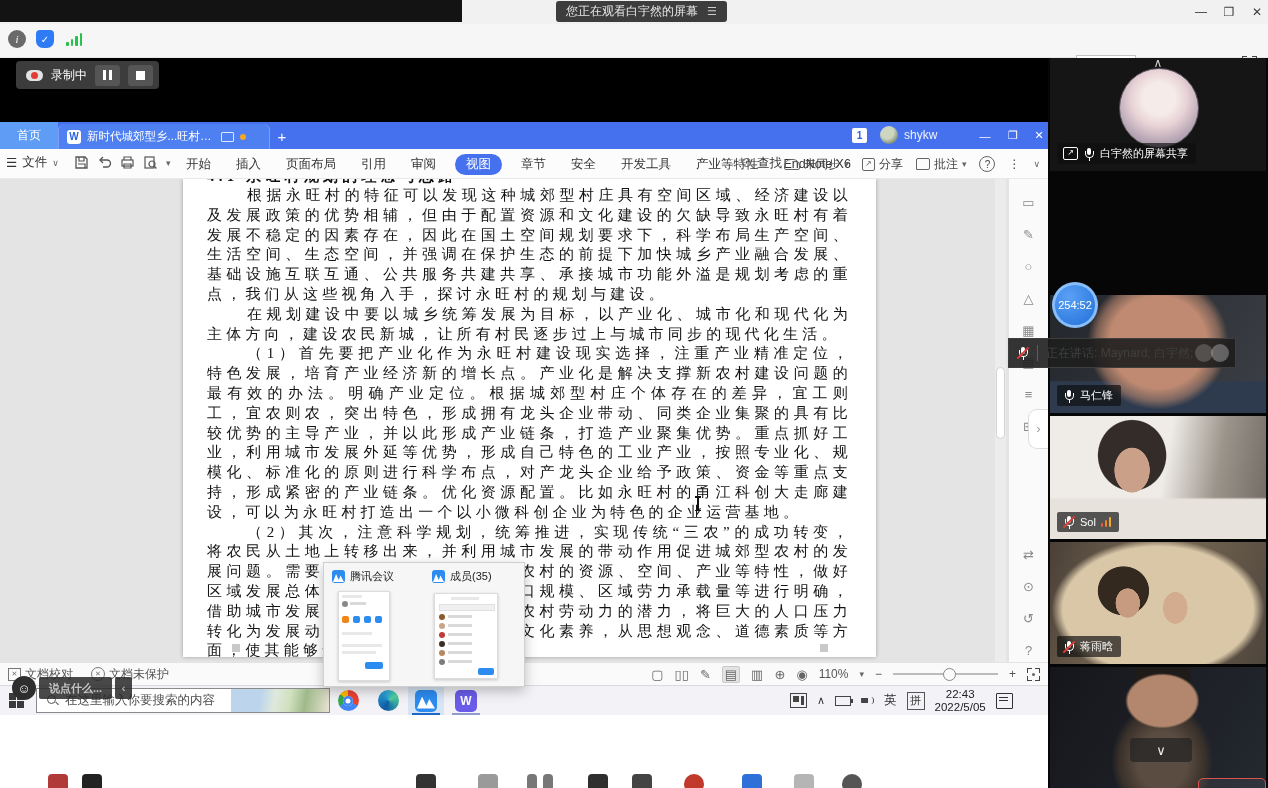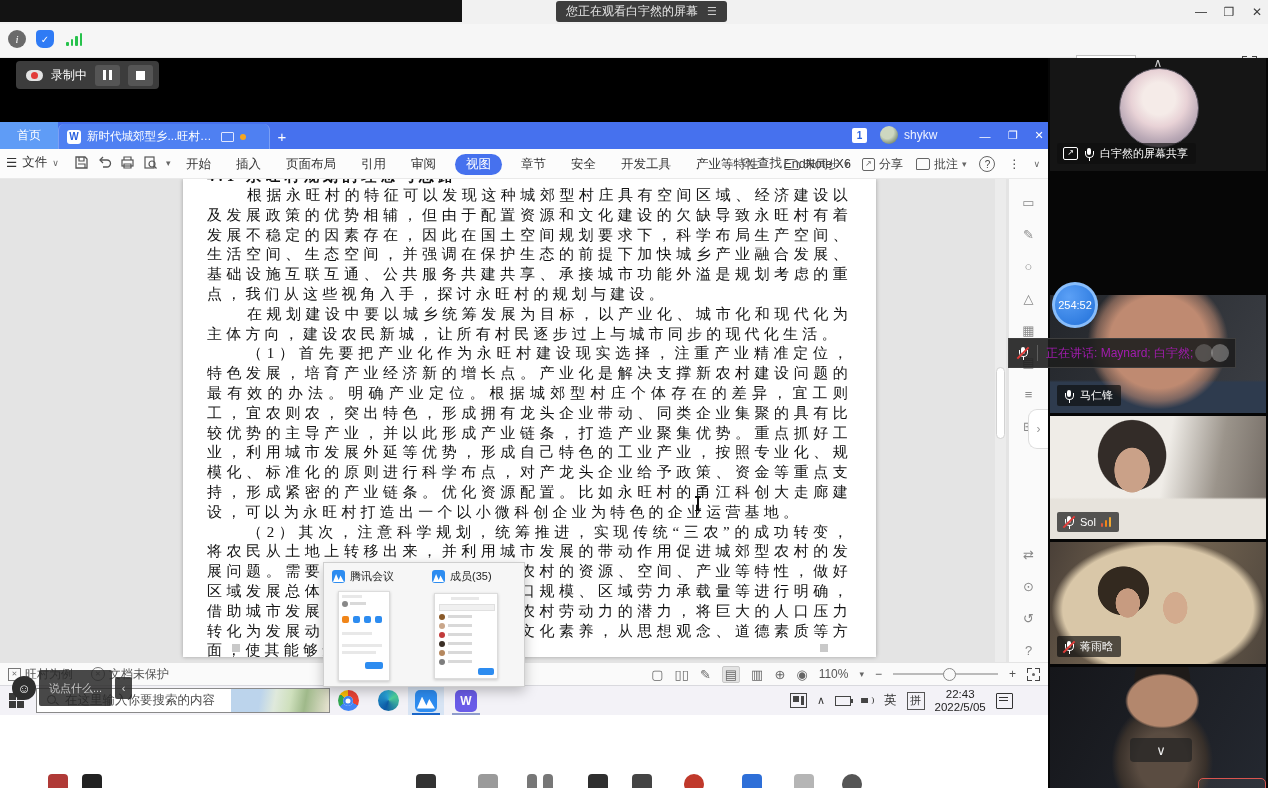--- a/index.html
+++ b/index.html
@@ -197,32 +197,32 @@
   .v6{background:
     radial-gradient(62px 46px at 52% 28%,#b3876d 0 55%,rgba(0,0,0,0) 60%),
     radial-gradient(46px 58px at 52% 12%,#1f1b19 0 60%,rgba(0,0,0,0) 62%),
     radial-gradient(62px 72px at 52% 78%,#5a4c41 0 40%,#38302a 70%,rgba(0,0,0,0) 82%),
     linear-gradient(120deg,#15161a,#242830);}
   .collapse-btn{left:80px;bottom:26px;width:62px;height:24px;background:rgba(35,35,35,.72);border-radius:4px;
     color:#eee;display:flex;align-items:center;justify-content:center;font-size:13px;}
   .leave-frag{left:148px;bottom:-14px;width:66px;height:22px;border:1.6px solid #d9544f;border-radius:5px;background:rgba(255,255,255,.06);}
   
   .toast{left:1008px;top:338px;width:228px;height:30px;background:rgba(30,30,30,.9);border:1px solid #3e3e3e;
-    display:flex;align-items:center;gap:8px;padding:0 8px;box-sizing:border-box;color:#a21caf;font-size:12px;z-index:30;}
+    display:flex;align-items:center;gap:8px;padding:0 8px;box-sizing:border-box;color:#404040;font-size:12px;z-index:30;}
   .toast .sep{width:1px;height:16px;background:#5c5c5c;}
   .toast .blob{position:absolute;right:6px;top:5px;width:18px;height:18px;border-radius:50%;background:rgba(220,220,220,.35);}
   .toast .blob2{right:22px;background:rgba(200,200,200,.25);}
   .timerball{left:1052px;top:282px;width:46px;height:46px;border-radius:50%;z-index:31;
     background:radial-gradient(circle at 35% 30%,#5ba0f6,#2f7ce0 75%);border:3px solid rgba(150,200,255,.85);
     box-sizing:border-box;color:#fff;font-size:11px;display:flex;align-items:center;justify-content:center;text-align:right;}
   .danmaku{left:12px;top:676px;height:24px;display:flex;align-items:center;gap:3px;z-index:32;}
   .dm-face{width:24px;height:24px;border-radius:50%;background:#2e2e2e;color:#fff;font-size:13px;
     display:flex;align-items:center;justify-content:center;}
-  .dm-input{height:36px;background:rgba(40,40,40,.85);color:#c6c6c6;font-size:11px;display:flex;align-items:center;
-    padding:0 10px;border-radius:2px;}
+  .dm-input{height:22px;background:rgba(40,40,40,.85);color:#c6c6c6;font-size:11px;display:flex;align-items:center;
+    padding:0 10px;border-radius:2px;font-weight:bold;}
   .dm-back{width:17px;height:22px;background:rgba(40,40,40,.85);color:#ddd;display:flex;align-items:center;
     justify-content:center;font-size:11px;border-radius:2px;}
   
   .popup{left:323px;top:562px;width:200px;height:123px;background:#f6f6f6;border:1px solid #cfcfcf;
     box-shadow:0 4px 12px rgba(0,0,0,.25);z-index:20;display:flex;}
   .pp-half{width:100px;box-sizing:border-box;padding:6px 6px 6px 8px;position:relative;}
   .pp-head{display:flex;align-items:center;gap:5px;font-size:11px;color:#222;}
   .pp-ic{width:13px;height:13px;border-radius:3px;background:#2d8cf0;position:relative;overflow:hidden;flex:none;}
   .pp-ic:before{content:"";position:absolute;left:1px;top:4px;width:11px;height:8px;background:#fff;
     clip-path:polygon(0 100%,28% 0,52% 75%,68% 20%,100% 100%);}
@@ -403,21 +403,21 @@
           <span>↺</span>
           <span>?</span>
         </div>
         <div class="abs collapse-tab">›</div>
       </div>
 
       <div class="abs statusbar">
         <div class="sb-left">
           <span class="sb-item">
             <span class="bx-x">✕</span>
-            <span>旺村为例</span>
+            <span>文档校对</span>
           </span>
           <span class="sb-item">
             <span class="ci-x">✕</span>
             <span>文档未保护</span>
           </span>
         </div>
         <div class="sb-right">
           <span class="sb-ic">▢</span>
           <span class="sb-ic">▯▯</span>
           <span class="sb-ic">✎</span>

